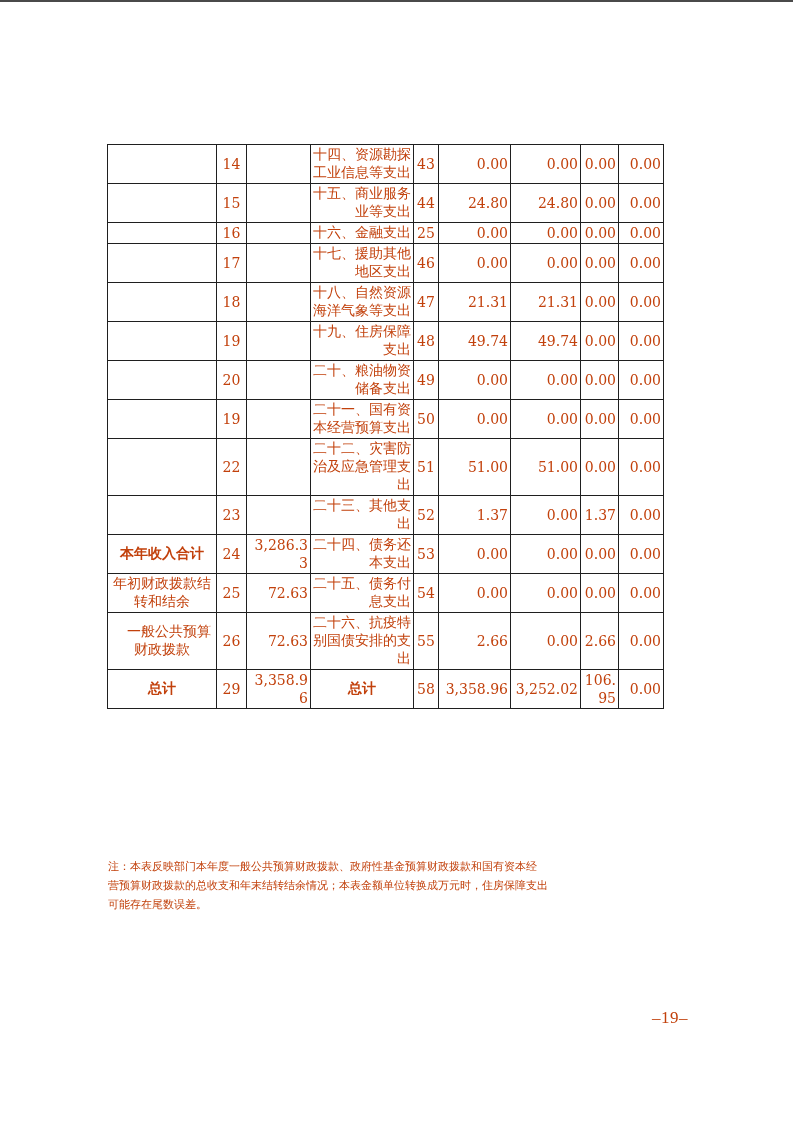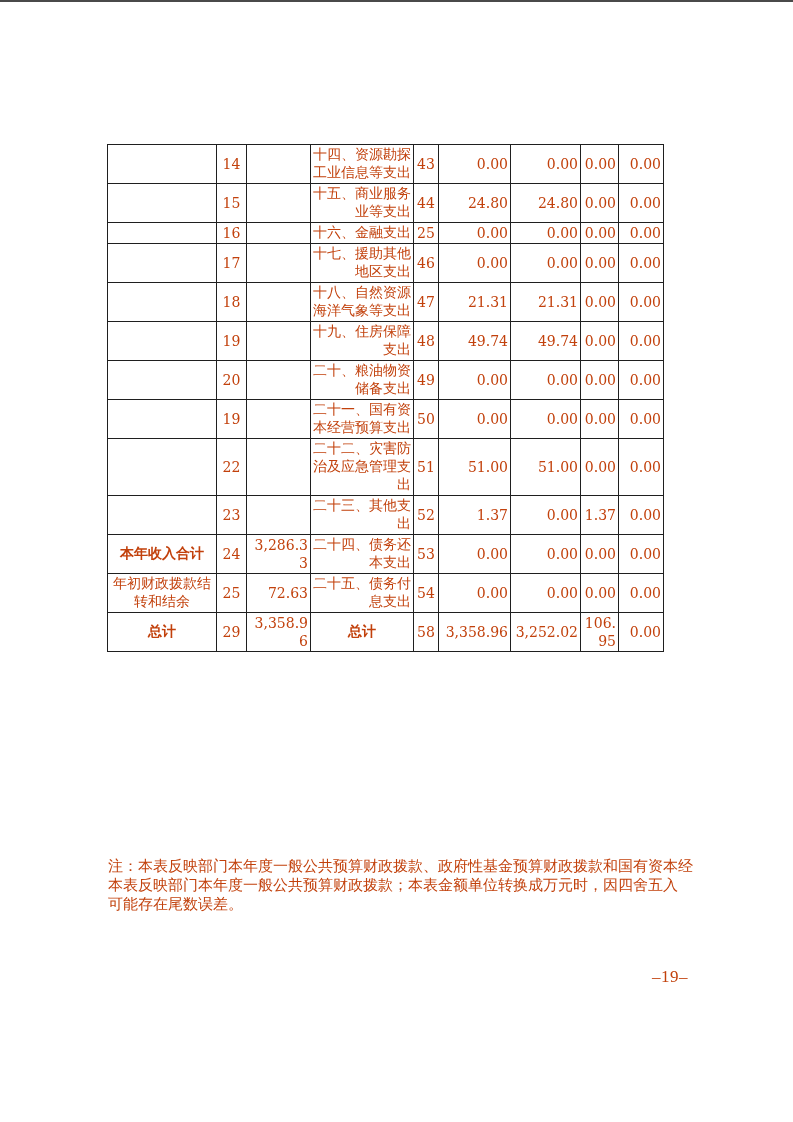--- a/index.html
+++ b/index.html
@@ -63,28 +63,28 @@
     font-weight: bold;
     text-align: center;
     padding-left: 2px;
     padding-right: 2px;
     margin-top: 10px;
   }
   .note {
     position: absolute;
     left: 108px;
     top: 857px;
-    font-size: 15px;
+    font-size: 11px;
     line-height: 19px;
     white-space: nowrap;
   }
   .page-num {
     position: absolute;
     left: 652px;
-    top: 967px;
+    top: 1008px;
     font-size: 17px;
     letter-spacing: 0.5px;
   }
 </style>
 </head>
 <body>
 
 <div class="page">
   <div class="scan-edge"></div>
 
@@ -227,33 +227,44 @@
       <td class="idx">25</td>
       <td class="num">72.63</td>
       <td class="cat">二十五、债务付息支出</td>
       <td class="idx">54</td>
       <td class="num">0.00</td>
       <td class="num">0.00</td>
       <td class="num">0.00</td>
       <td class="num">0.00</td>
     </tr>
         <tr>
+      <td class="lbl">　一般公共预算财政拨款</td>
+      <td class="idx">26</td>
+      <td class="num">72.63</td>
+      <td class="cat">二十六、抗疫特别国债安排的支出</td>
+      <td class="idx">55</td>
+      <td class="num">2.66</td>
+      <td class="num">0.00</td>
+      <td class="num">2.66</td>
+      <td class="num">0.00</td>
+    </tr>
+        <tr>
       <td class="lbl total">总计</td>
       <td class="idx">29</td>
       <td class="num">3,358.96</td>
       <td class="cat total">总计</td>
       <td class="idx">58</td>
       <td class="num">3,358.96</td>
       <td class="num">3,252.02</td>
       <td class="num">106.95</td>
       <td class="num">0.00</td>
     </tr>
       </tbody>
   </table>
 
   <div class="note">
     <div>注：本表反映部门本年度一般公共预算财政拨款、政府性基金预算财政拨款和国有资本经</div>
-    <div>本表反映部门本年度一般公共预算财政拨款；本表金额单位转换成万元时，因四舍五入</div>
+    <div>营预算财政拨款的总收支和年末结转结余情况；本表金额单位转换成万元时，住房保障支出</div>
     <div>可能存在尾数误差。</div>
   </div>
 
   <div class="page-num">–19–</div>
 </div>
 
 </body></html>

